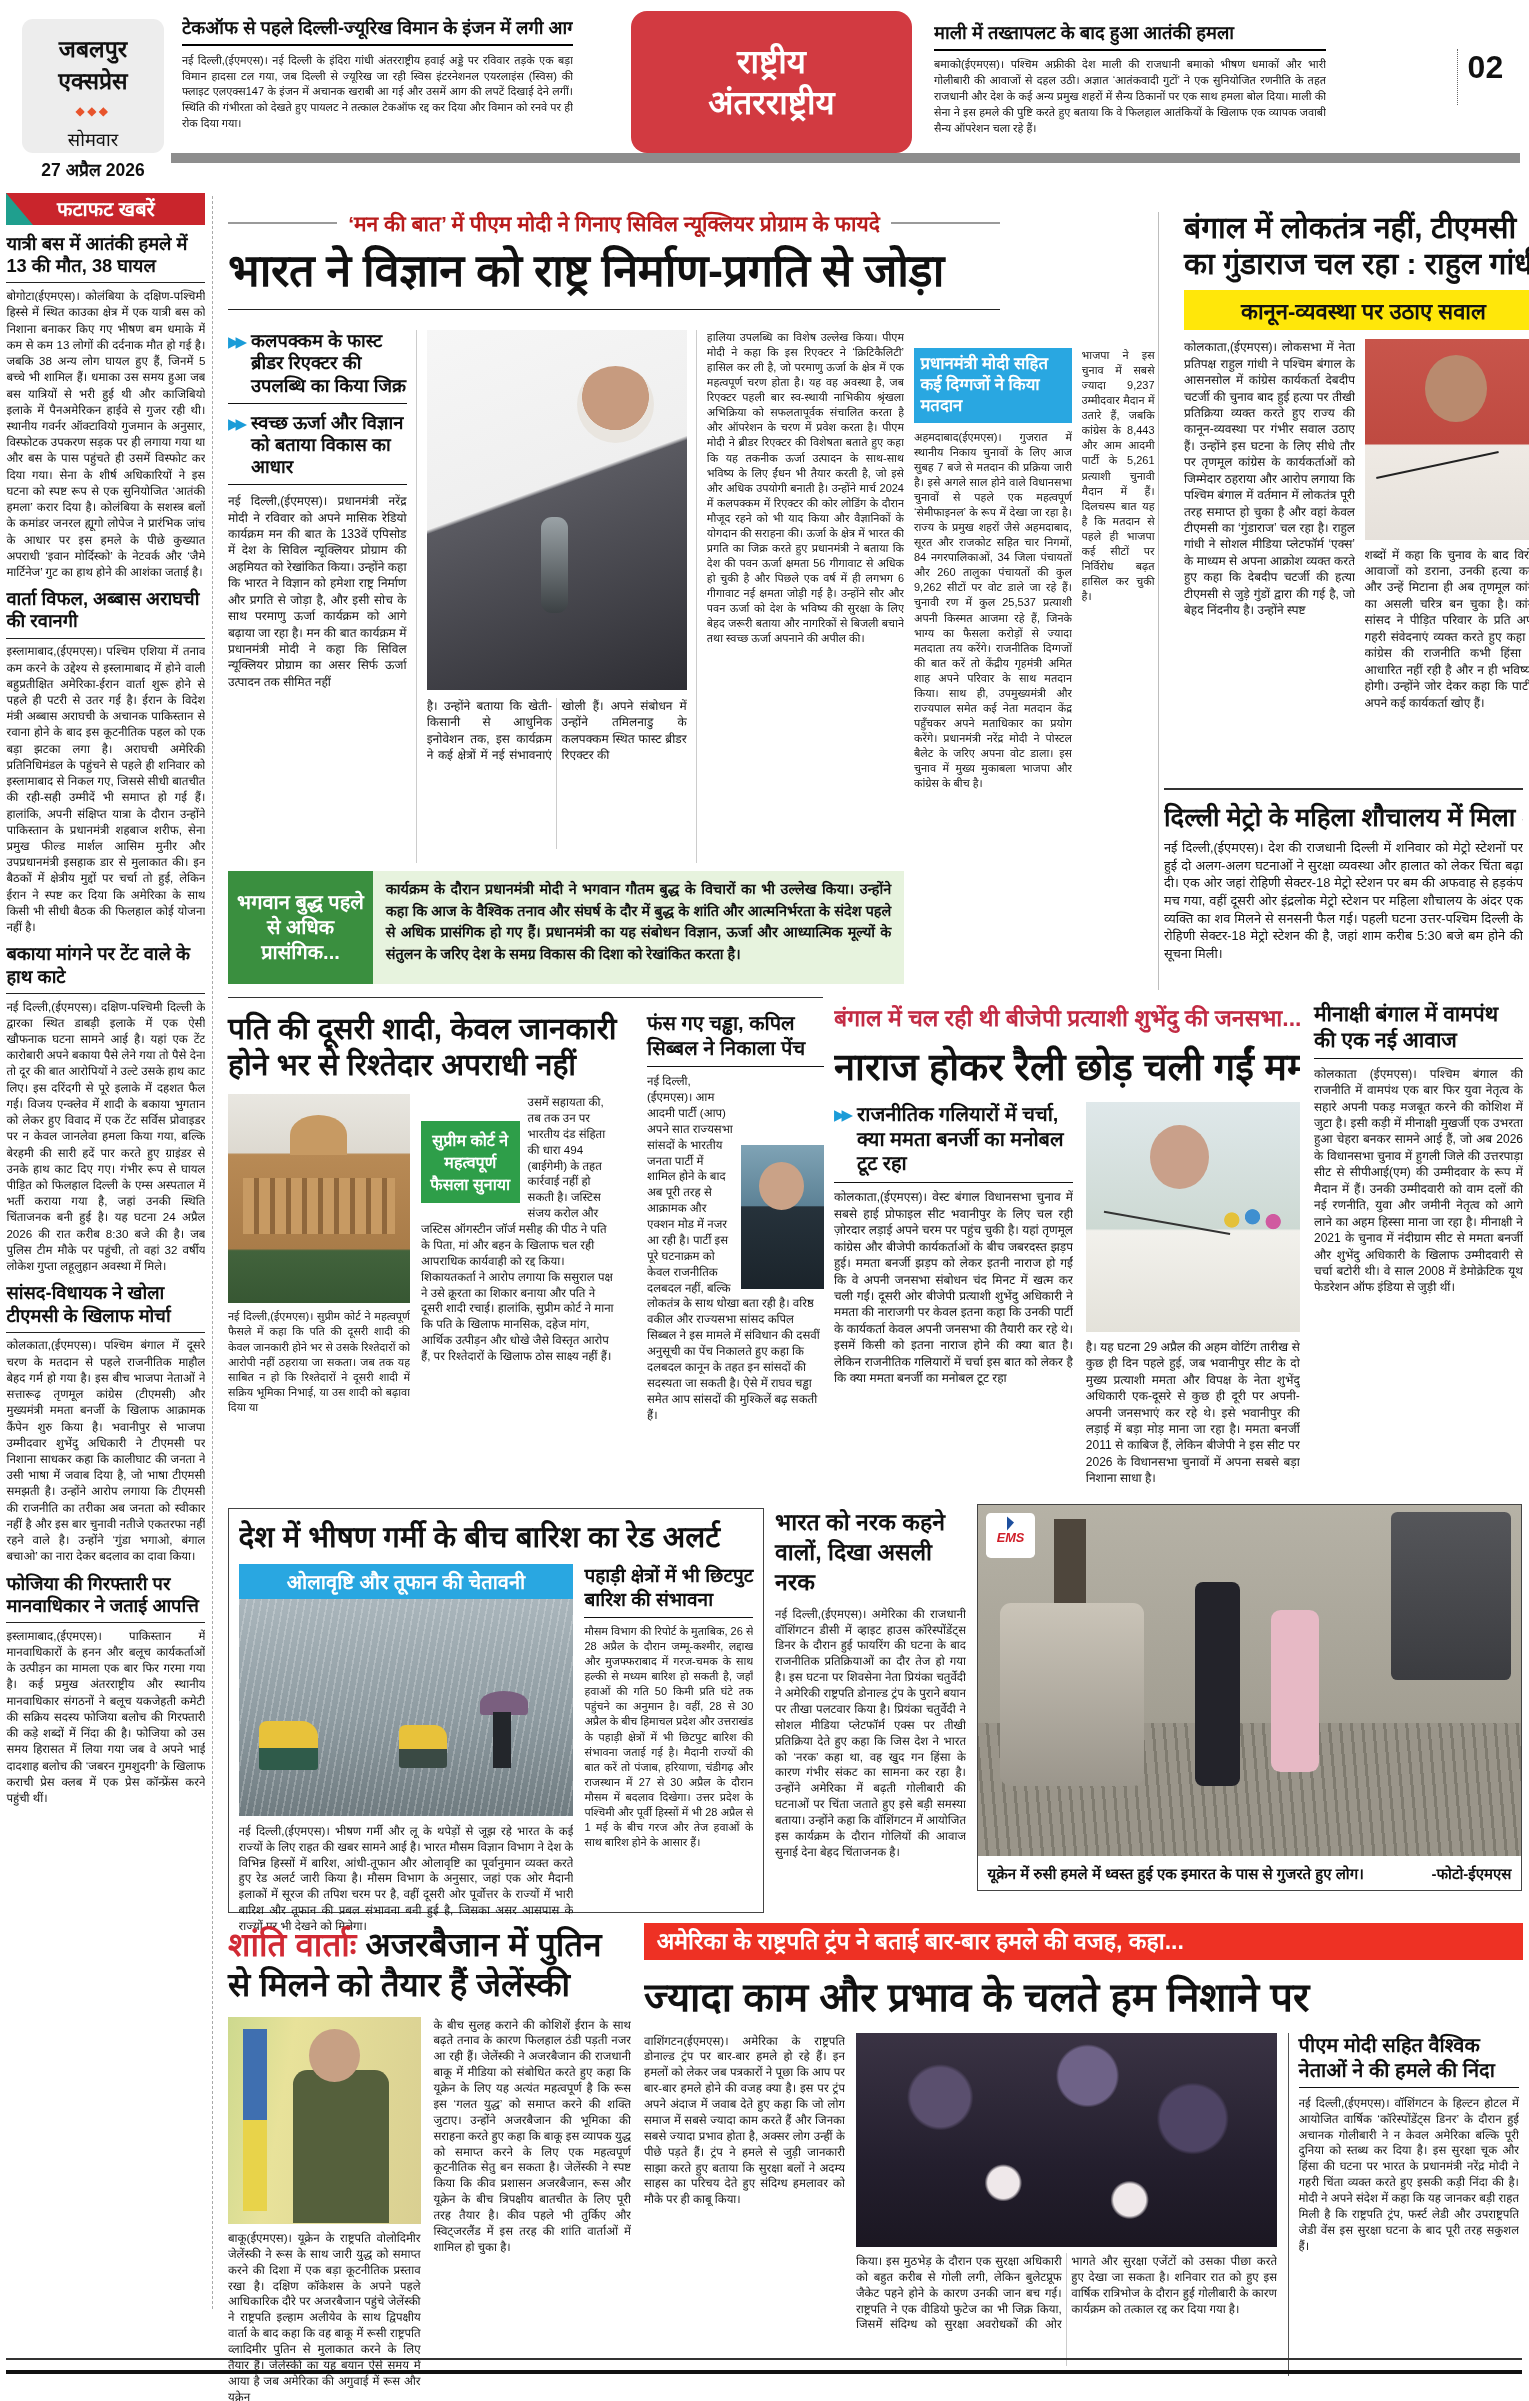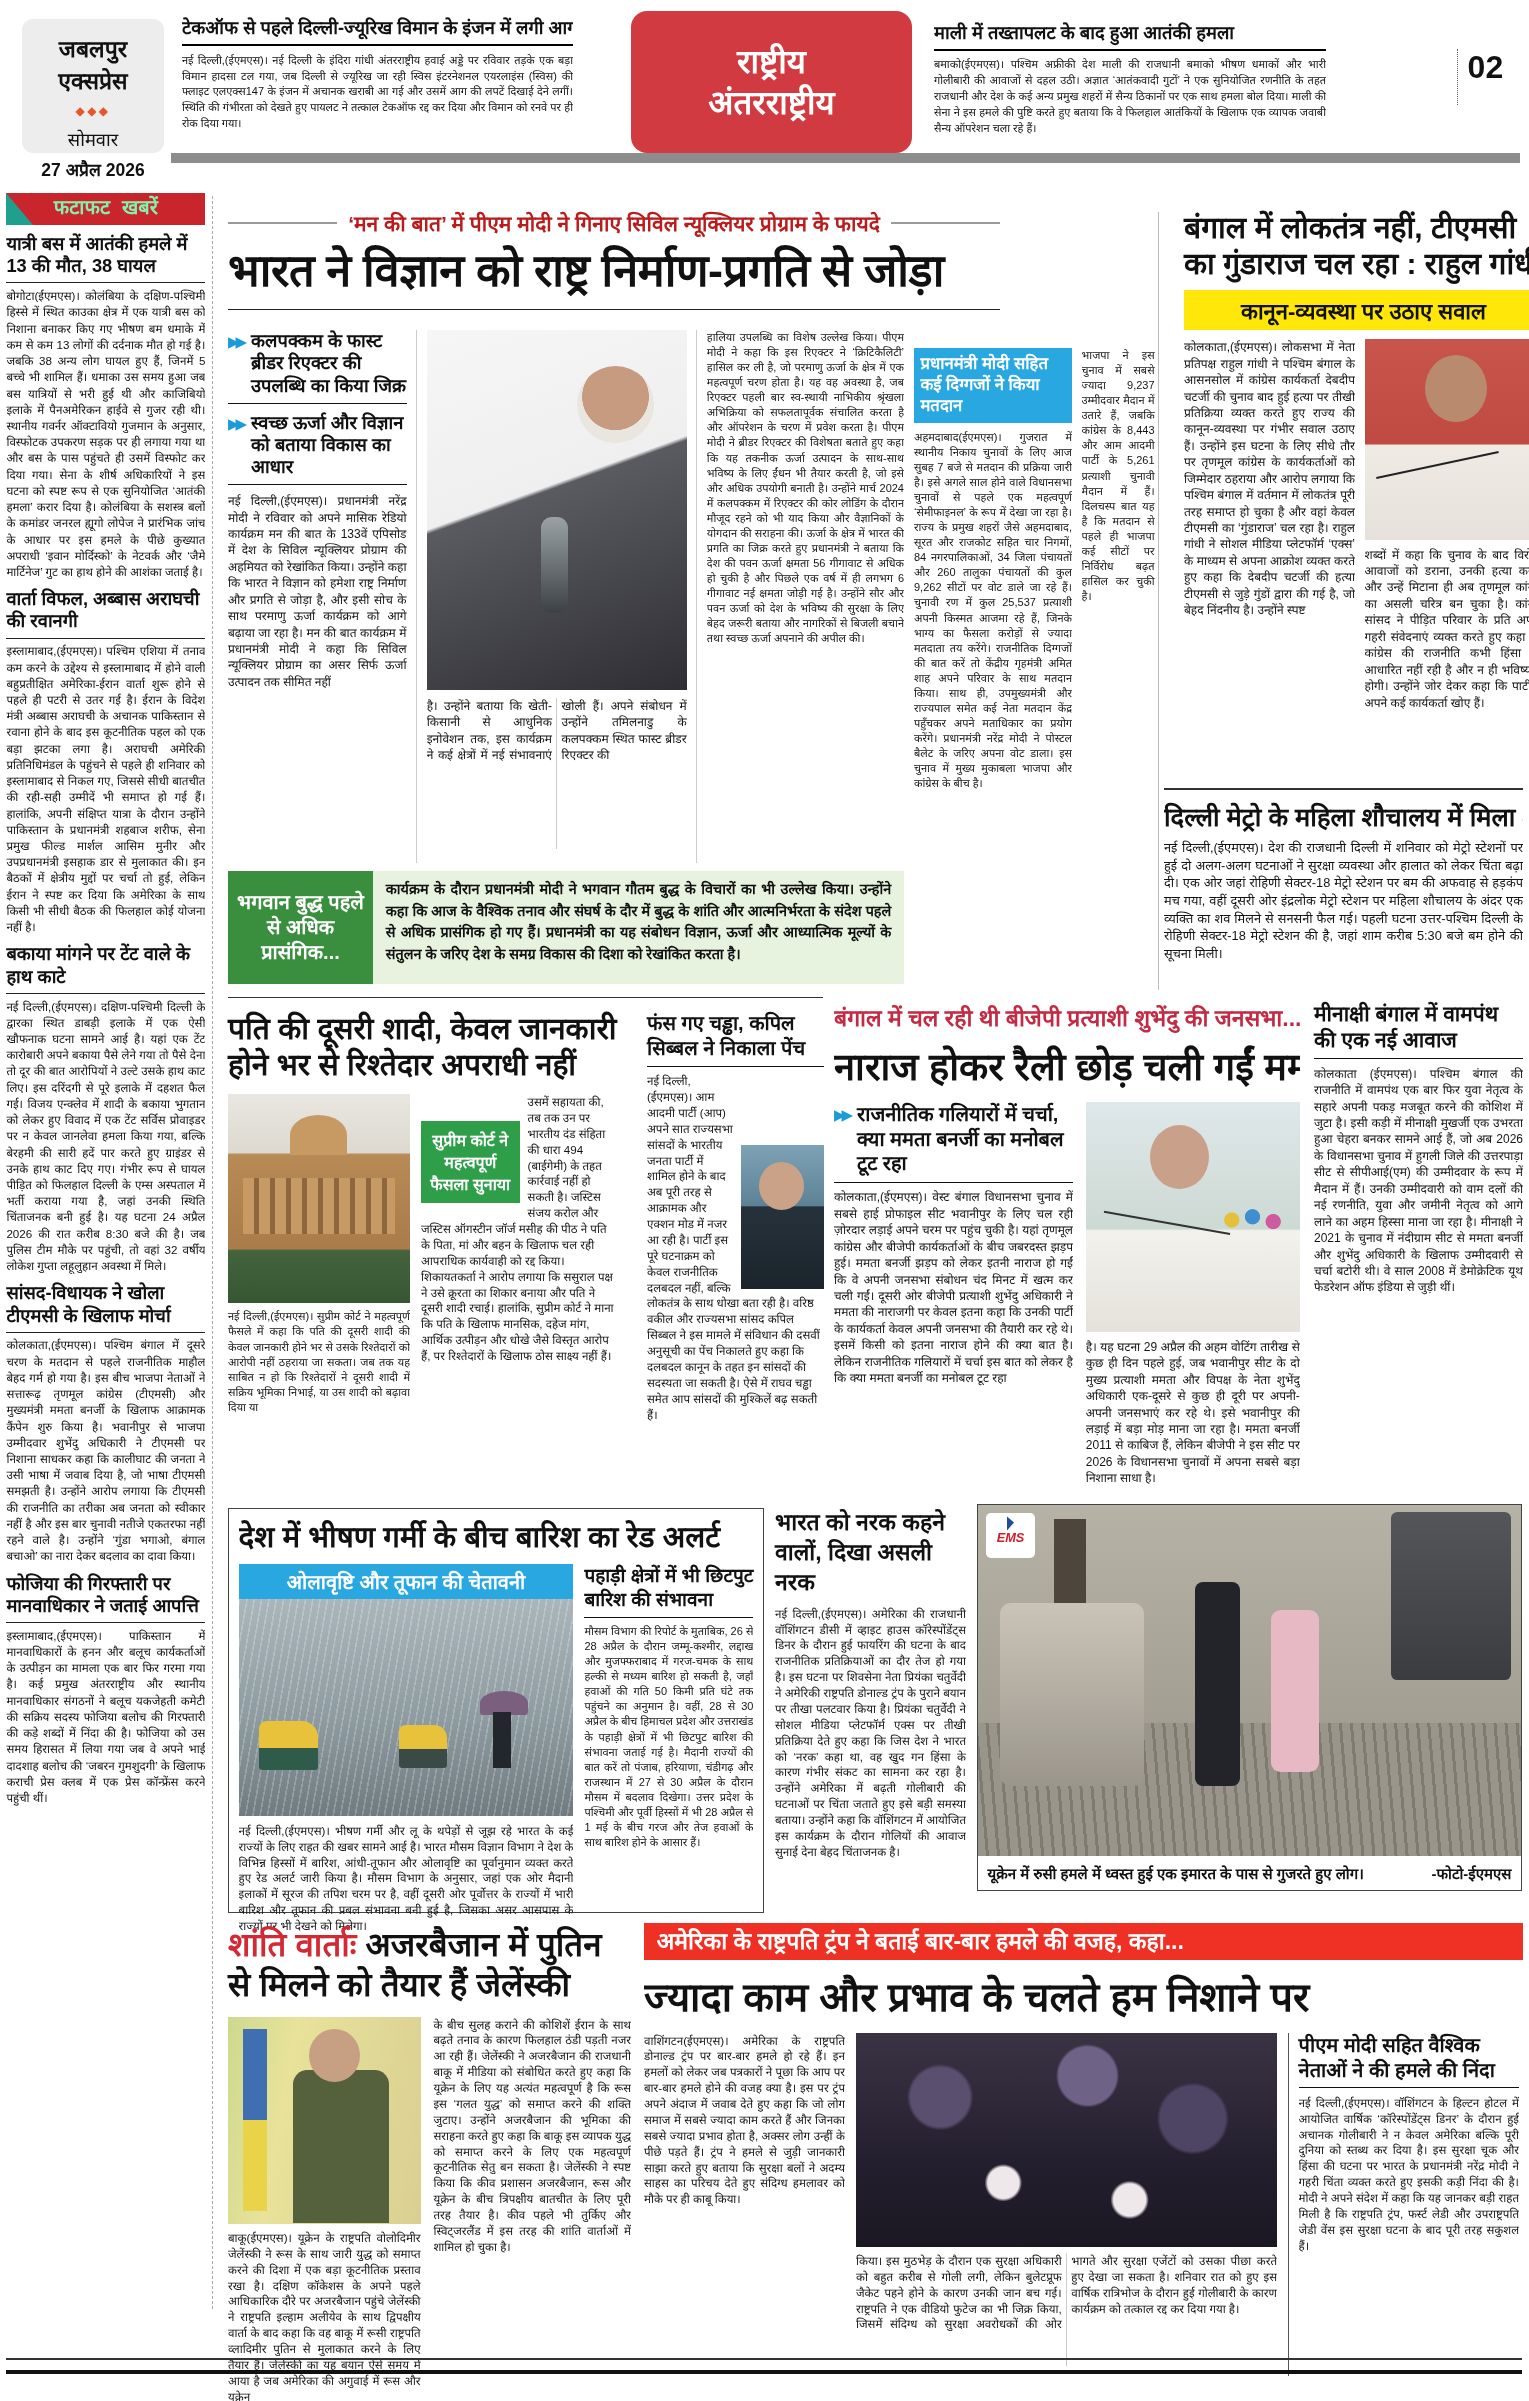--- a/index.html
+++ b/index.html
@@ -14,21 +14,21 @@
   .mh-orn{color:#e8542c;font-size:12px;letter-spacing:2.4px;margin:8px 0;}
   .mh-day{font-size:18.3px;margin-top:1.6px;}
   .mh-date{font-size:17.5px;font-weight:700;margin-top:6.4px;}
   
   .tshead{font-size:18.3px;font-weight:800;border-bottom:2px solid #000;padding-bottom:4.8px;white-space:nowrap;overflow:hidden;}
   .tsbody{font-size:11px;line-height:1.45;text-align:justify;margin-top:6.4px;}
   .section-badge{background:#d23a41;border-radius:16px;color:#fff;text-align:center;font-weight:800;font-size:33px;line-height:1.25;display:flex;flex-direction:column;justify-content:center;}
   .pageno{border-left:1.6px dotted #666;padding-left:9.6px;font-size:32px;font-weight:800;}
   .graybar{background:#8d8d8d;}
   
-  .qn-banner{position:relative;background:#c9252c;height:32px;color:#86efac;font-size:20px;font-weight:800;text-align:center;line-height:32px;font-family:Liberation Mono, monospace;}
+  .qn-banner{position:relative;background:#c9252c;height:32px;color:#ffffff;font-size:20px;font-weight:800;text-align:center;line-height:32px;}
   .qn-tri{position:absolute;left:0;top:0;width:0;height:0;border-bottom:32px solid #1f9f8e;border-right:27px solid transparent;}
   .qn-head{font-size:18.3px;font-weight:800;line-height:1.22;border-bottom:1.6px solid #222;padding:8px 0 4.8px 0;margin-bottom:4.8px;}
   .qn-body{font-size:11.6px;line-height:1.4;text-align:justify;}
   .vdash{border-left:1.6px dashed #a9a9a9;}
   .vsolid{border-left:0.8px solid #bdbdbd;}
   
   .kicker{display:flex;align-items:center;}
   .kline{flex:1;height:1.6px;background:#9a9a9a;}
   .ktext{font-size:21px;font-weight:800;color:#b91c1c;padding:0 11px;white-space:nowrap;}
   .lead-hl{font-size:45px;font-weight:800;letter-spacing:-0.4px;border-bottom:1.6px solid #222;padding-bottom:9.6px;white-space:nowrap;overflow:hidden;}

